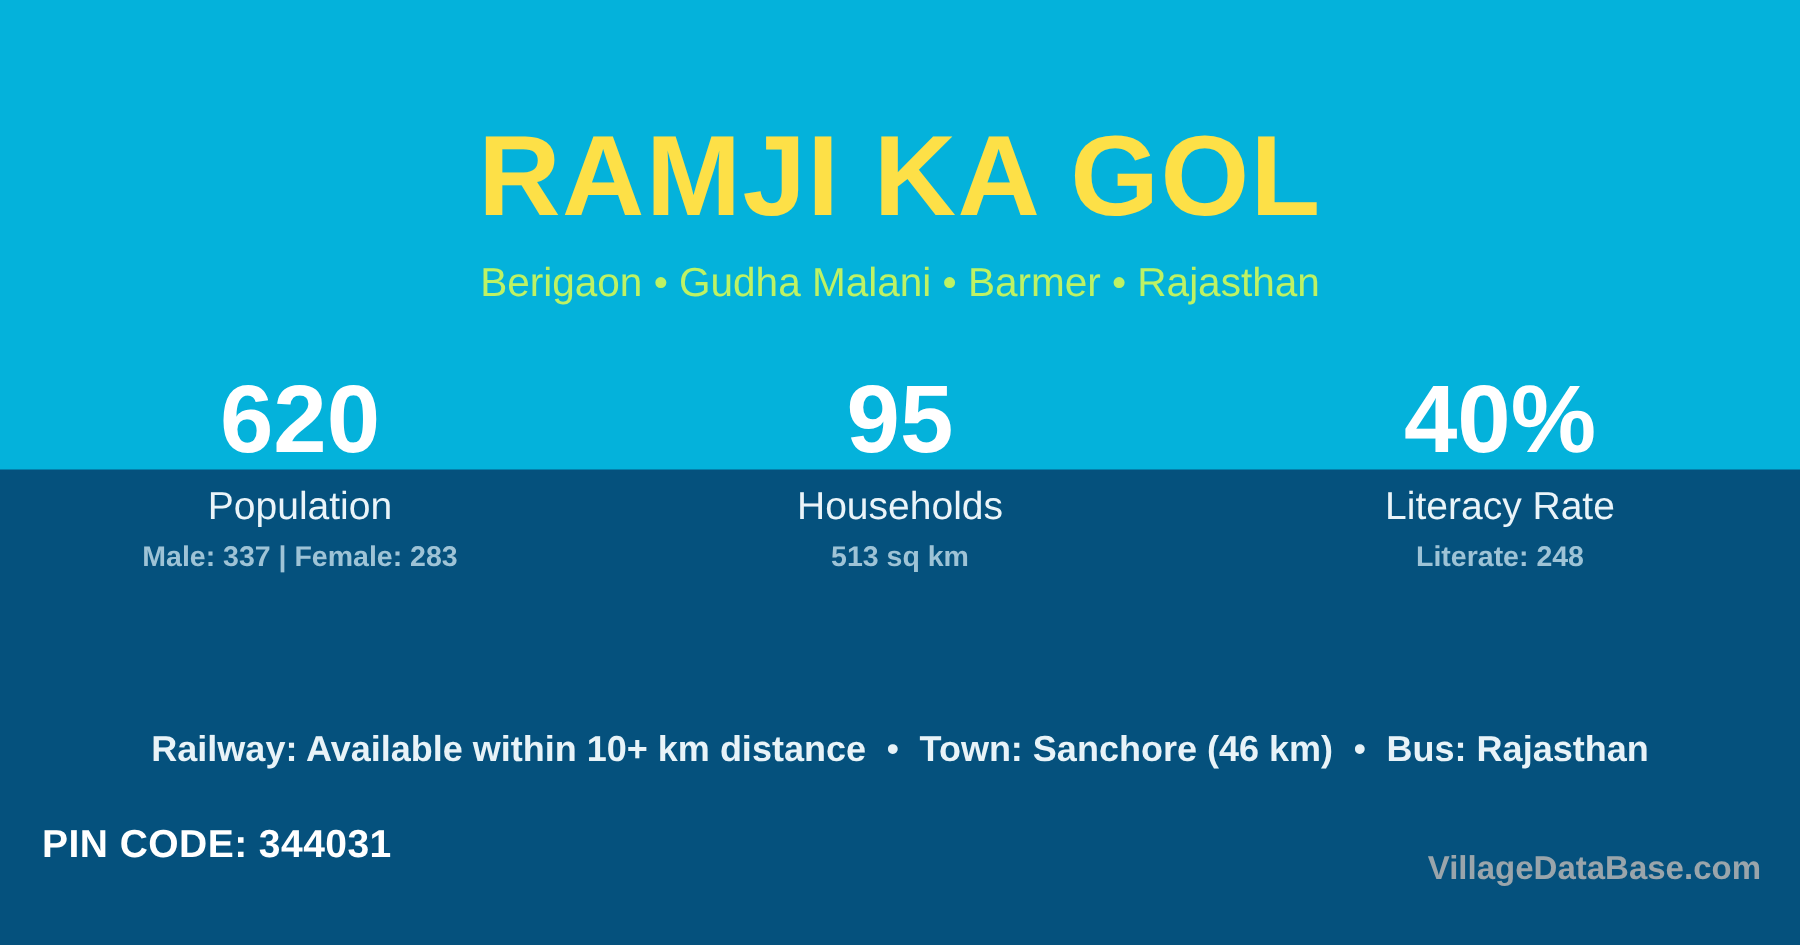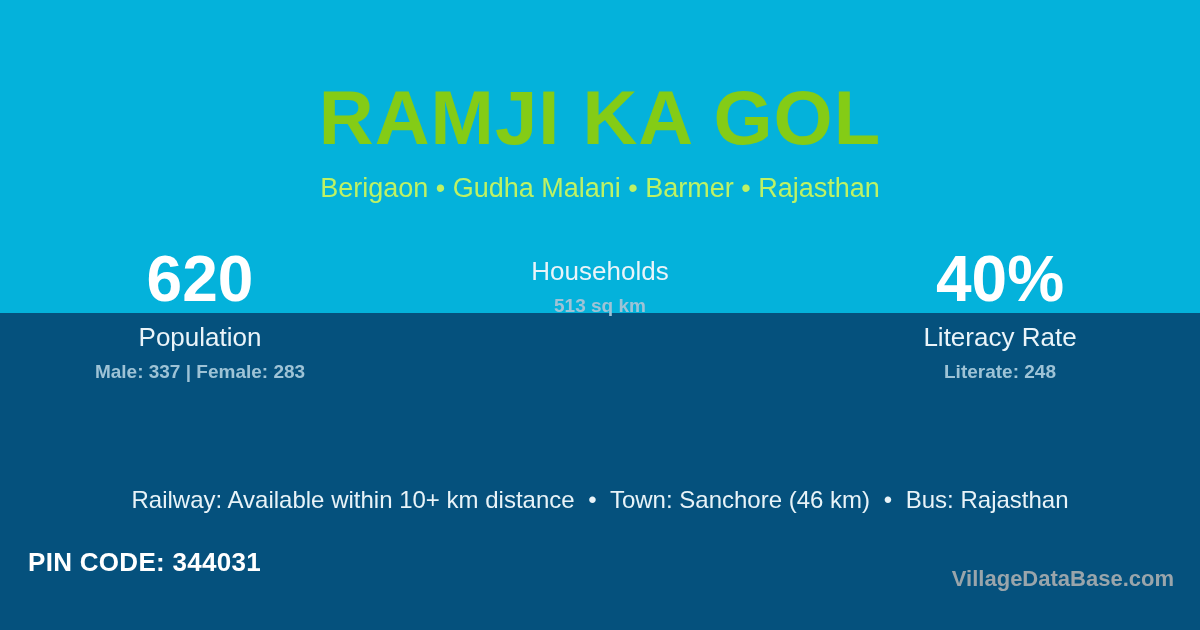--- a/index.html
+++ b/index.html
@@ -42,21 +42,21 @@
     width: 1200px;
     text-align: center;
   }
 
   .village-title {
     margin: 0;
     padding-top: 76px;
     font-size: 76px;
     line-height: 84px;
     font-weight: bold;
-    color: #84cc16;
+    color: #fde047;
     letter-spacing: 1px;
     text-transform: uppercase;
     white-space: nowrap;
   }
 
   .village-subtitle {
     margin: 0;
     padding-top: 12px;
     font-size: 27px;
     line-height: 32px;
@@ -117,20 +117,21 @@
     line-height: 30px;
     color: #e8f3f8;
     white-space: nowrap;
   }
   .transport .sep {
     color: #e8f3f8;
     padding: 0 7px;
   }
   .transport .piece {
     white-space: nowrap;
+    font-weight: bold;
   }
 
   
   .footer {
     position: absolute;
     left: 0;
     bottom: 0;
     width: 1200px;
     height: 92px;
   }
@@ -172,20 +173,21 @@
 
   <div class="stats">
 
     <div class="stat">
       <div class="stat-value">620</div>
       <div class="stat-label">Population</div>
       <div class="stat-sub">Male: 337 | Female: 283</div>
     </div>
 
     <div class="stat">
+      <div class="stat-value">95</div>
       <div class="stat-label">Households</div>
       <div class="stat-sub">513 sq km</div>
     </div>
 
     <div class="stat">
       <div class="stat-value">40%</div>
       <div class="stat-label">Literacy Rate</div>
       <div class="stat-sub">Literate: 248</div>
     </div>
 

